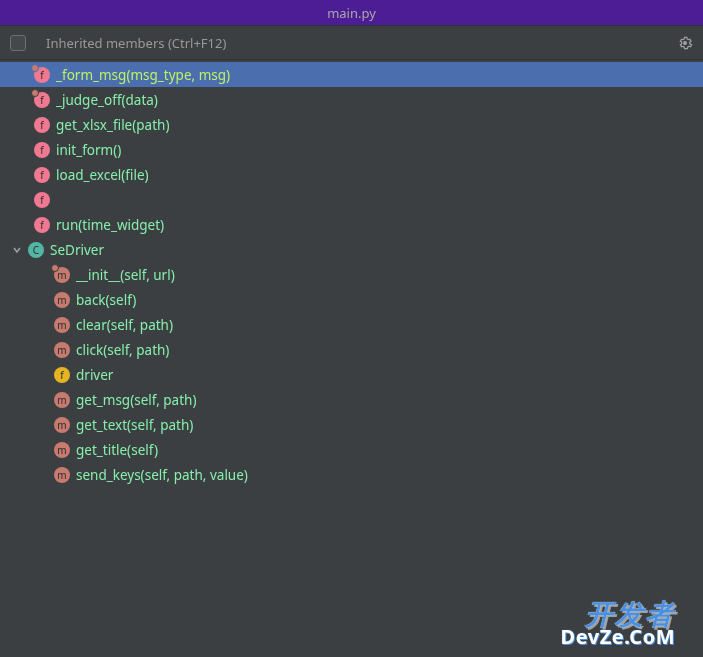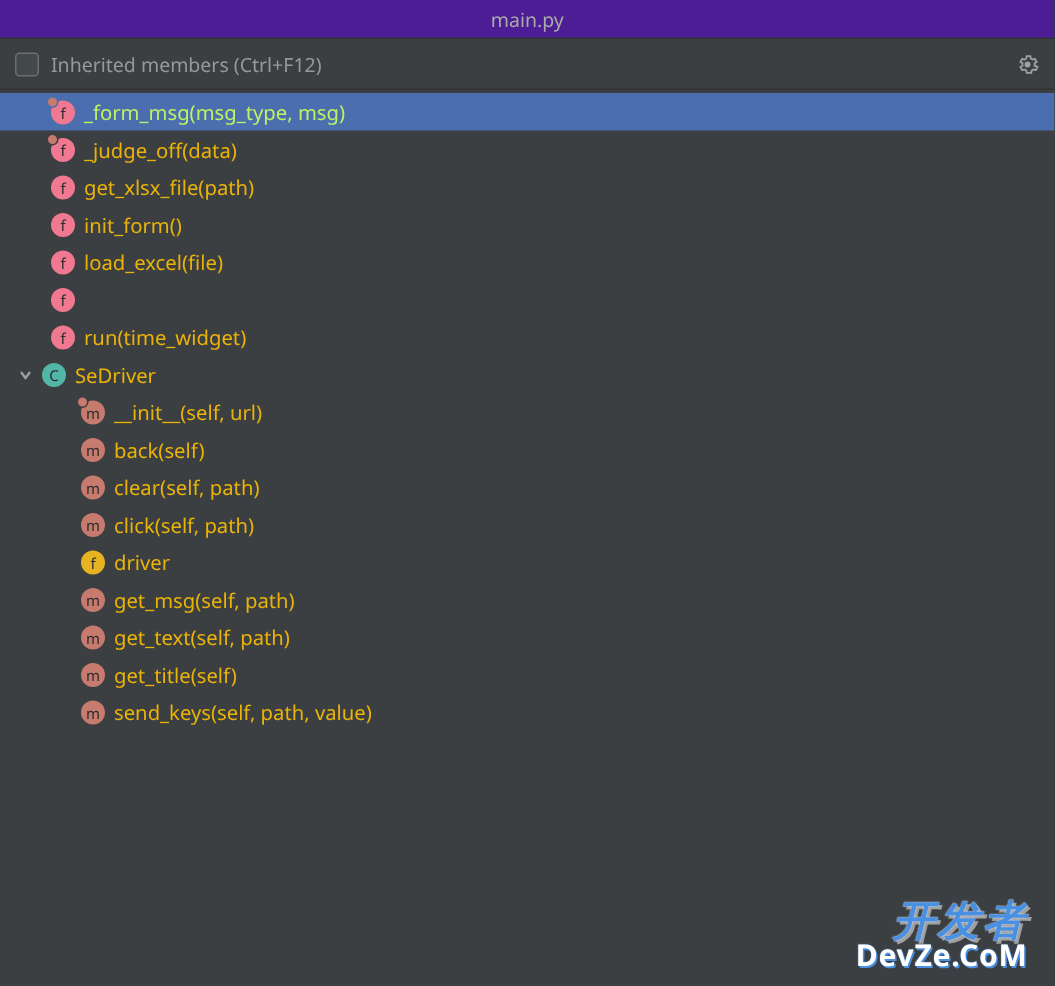--- a/index.html
+++ b/index.html
@@ -23,21 +23,21 @@
       color: #a9a9a9;
       font-size: 13px;
     }
     .toolbar {
       height: 34px;
       background: #3c3f41;
       border-bottom: 1px solid #323232;
       display: flex;
       align-items: center;
       padding: 0 10px;
-      gap: 8px;
+      gap: 20px;
     }
     .checkbox {
       width: 16px;
       height: 16px;
       border: 1px solid #6e6e6e;
       border-radius: 3px;
       background: #43494a;
     }
     .toolbar-label {
       color: #989898;
@@ -69,21 +69,21 @@
     .indent-2 { padding-left: 54px; }
     .chevron {
       width: 10px;
       height: 10px;
       display: flex;
       align-items: center;
       justify-content: center;
       color: #a0a0a0;
     }
     .label {
-      color: #eab308;
+      color: #86efac;
       font-size: 13.5px;
     }
     .icon-badge {
       width: 16px;
       height: 16px;
       border-radius: 50%;
       display: flex;
       align-items: center;
       justify-content: center;
       font-size: 10px;
@@ -103,21 +103,21 @@
       width: 8px;
       height: 8px;
       border-radius: 50%;
       background: #c77b6f;
       border: 1px solid #3c3f41;
     }
     .row.selected .lock-dot { border-color: #4b6eaf; }
     .watermark {
       position: absolute;
       bottom: 10px;
-      right: 18px;
+      right: 28px;
       text-align: right;
       pointer-events: none;
       line-height: 1;
     }
     .watermark .cn {
       font-size: 28px;
       font-weight: bold;
       color: #4a90e2;
       text-shadow: 0 0 1px #fff, 2px 2px 0 rgba(255,255,255,0.5);
       letter-spacing: 2px;

